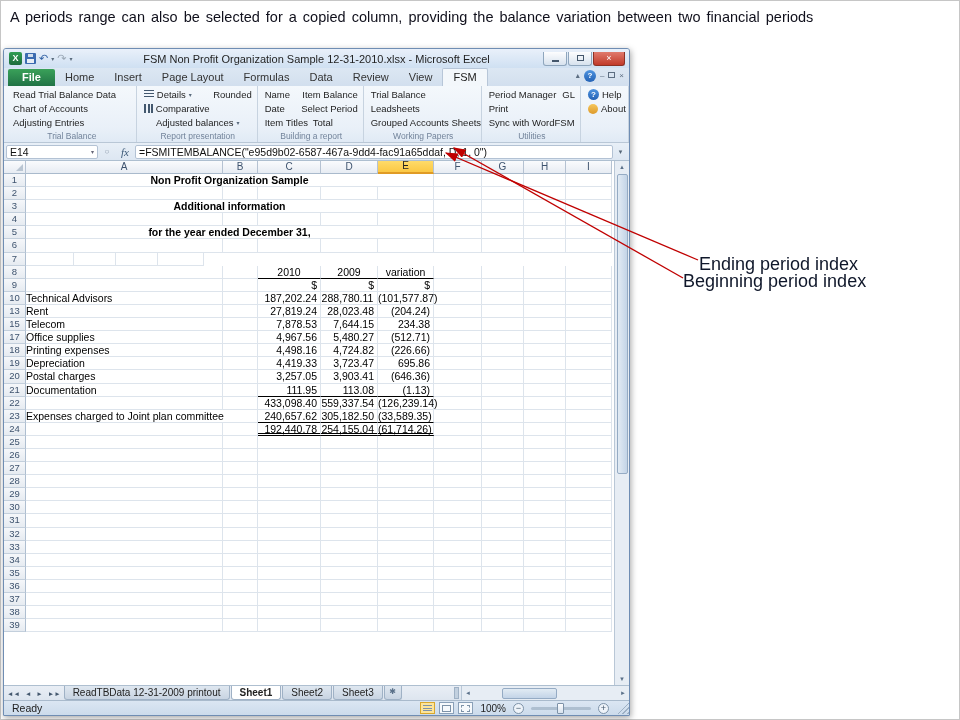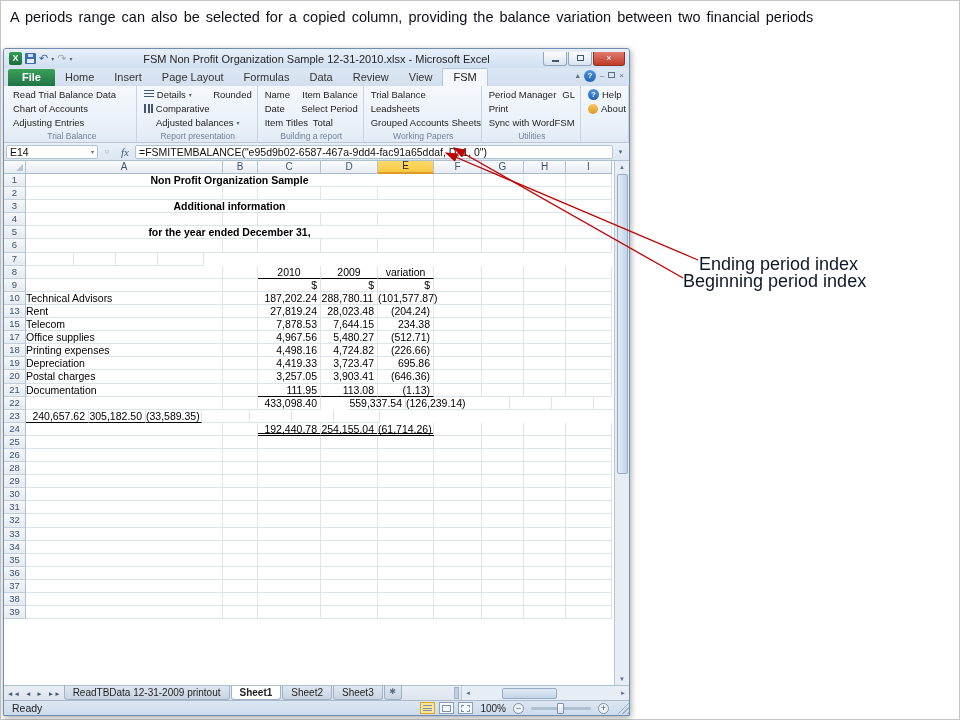--- a/index.html
+++ b/index.html
@@ -552,29 +552,30 @@
             <div class="c" style="width: 48px;"></div>
             <div class="c" style="width: 42px;"></div>
             <div class="c" style="width: 42px;"></div>
             <div class="c" style="width: 46px;"></div>
           </div>
           <div class="grow">
             <div class="rhd">22</div>
             <div class="c lab" style="width: 197px;"></div>
             <div class="c" style="width: 35px;"></div>
             <div class="c num" style="width: 63px;">433,098.40</div>
-            <div class="c num" style="width: 57px; margin-left: 28px;">559,337.54</div>
+            <div class="c num" style="width: 57px;">559,337.54</div>
             <div class="c num" style="width: 56px;">(126,239.14)</div>
             <div class="c" style="width: 48px;"></div>
             <div class="c" style="width: 42px;"></div>
             <div class="c" style="width: 42px;"></div>
             <div class="c" style="width: 46px;"></div>
           </div>
           <div class="grow">
             <div class="rhd">23</div>
+            <div class="c lab" style="width: 232px;">Expenses charged to Joint plan committee</div>
             <div class="c num u" style="width: 63px;">240,657.62</div>
             <div class="c num u" style="width: 57px;">305,182.50</div>
             <div class="c num u" style="width: 56px;">(33,589.35)</div>
             <div class="c" style="width: 48px;"></div>
             <div class="c" style="width: 42px;"></div>
             <div class="c" style="width: 42px;"></div>
             <div class="c" style="width: 46px;"></div>
           </div>
           <div class="grow">
             <div class="rhd">24</div>
@@ -595,20 +596,32 @@
             <div class="c" style="width: 63px;"></div>
             <div class="c" style="width: 57px;"></div>
             <div class="c" style="width: 56px;"></div>
             <div class="c" style="width: 48px;"></div>
             <div class="c" style="width: 42px;"></div>
             <div class="c" style="width: 42px;"></div>
             <div class="c" style="width: 46px;"></div>
           </div>
           <div class="grow">
             <div class="rhd">26</div>
+            <div class="c" style="width: 197px;"></div>
+            <div class="c" style="width: 35px;"></div>
+            <div class="c" style="width: 63px;"></div>
+            <div class="c" style="width: 57px;"></div>
+            <div class="c" style="width: 56px;"></div>
+            <div class="c" style="width: 48px;"></div>
+            <div class="c" style="width: 42px;"></div>
+            <div class="c" style="width: 42px;"></div>
+            <div class="c" style="width: 46px;"></div>
+          </div>
+          <div class="grow">
+            <div class="rhd">27</div>
             <div class="c" style="width: 197px;"></div>
             <div class="c" style="width: 35px;"></div>
             <div class="c" style="width: 63px;"></div>
             <div class="c" style="width: 57px;"></div>
             <div class="c" style="width: 56px;"></div>
             <div class="c" style="width: 48px;"></div>
             <div class="c" style="width: 42px;"></div>
             <div class="c" style="width: 42px;"></div>
             <div class="c" style="width: 46px;"></div>
           </div>

